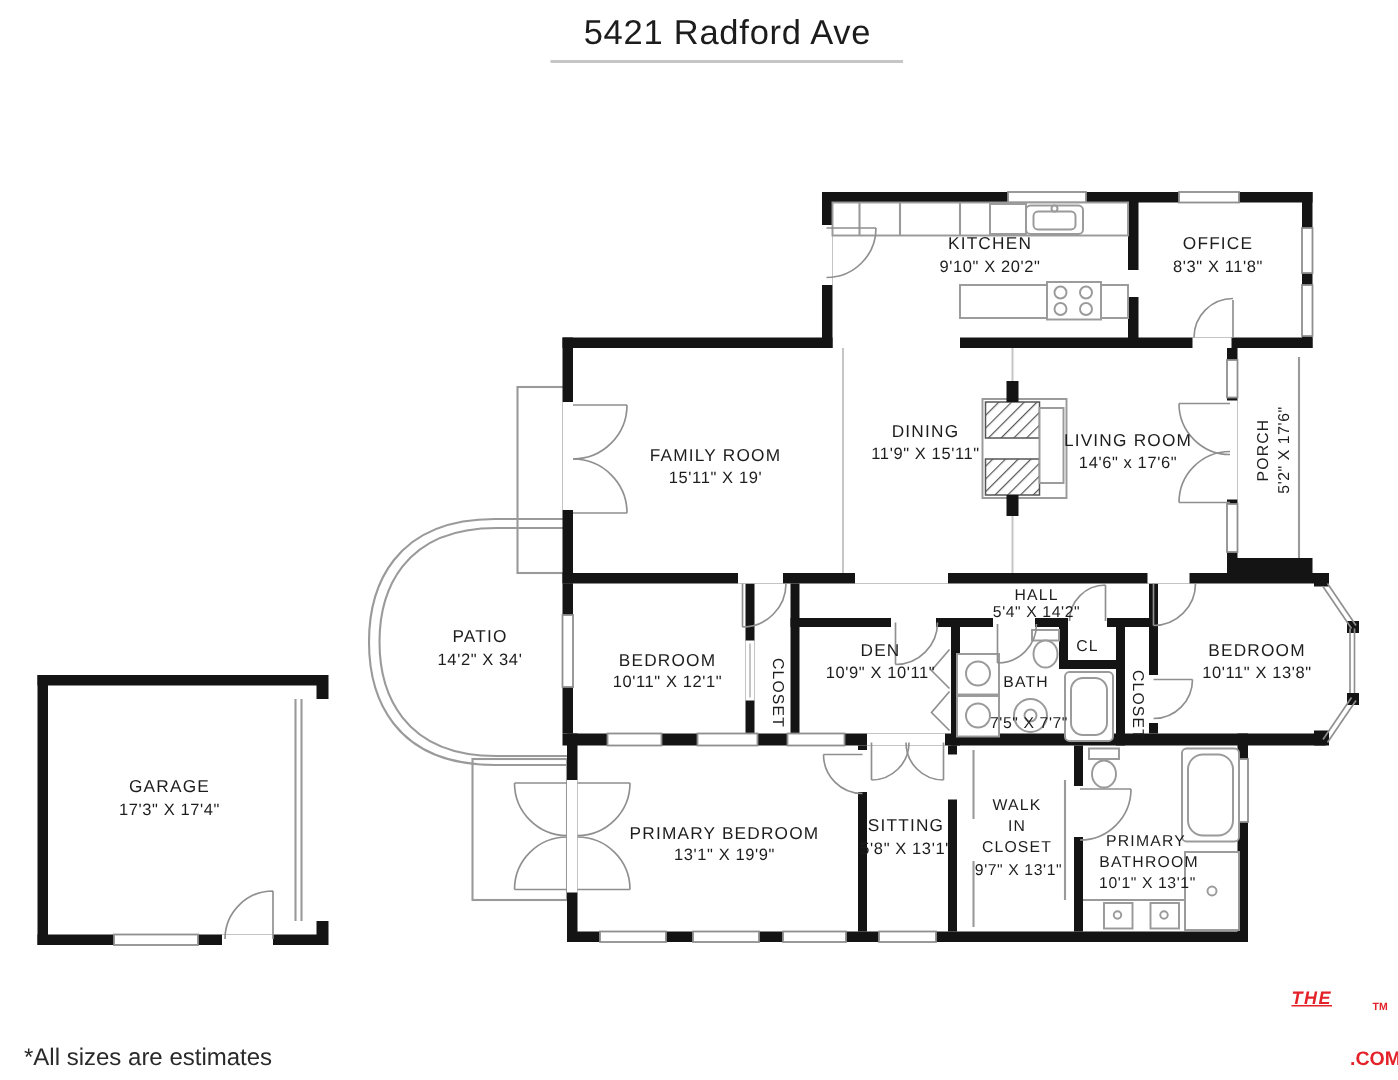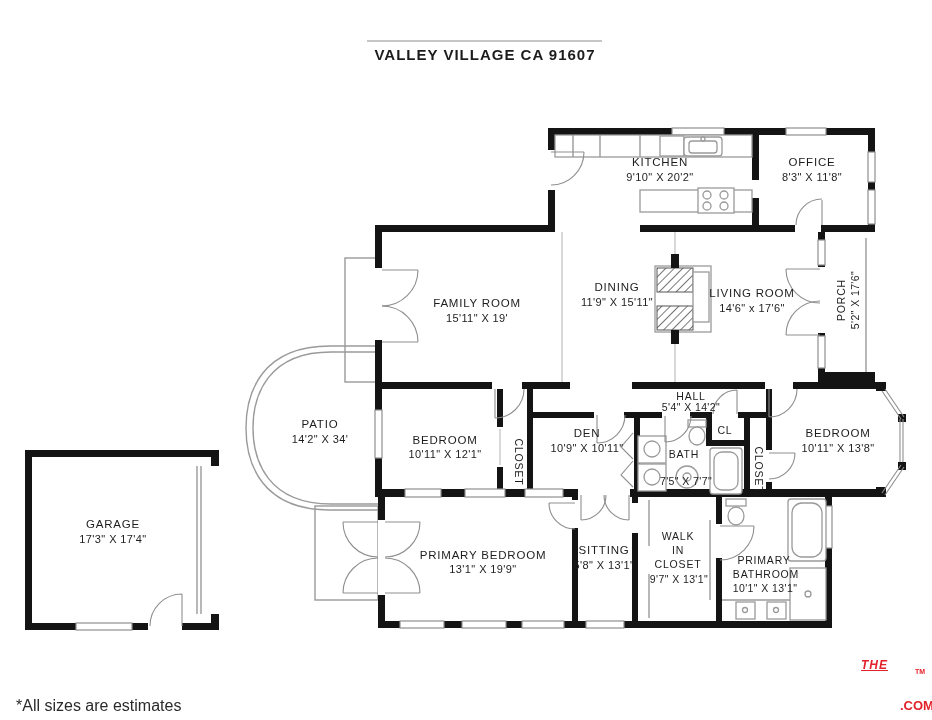--- a/index.html
+++ b/index.html
@@ -28,22 +28,22 @@
          letter-spacing:.8px;text-anchor:middle;}
   .rdims{font-family:"Liberation Sans",sans-serif;font-size:11px;fill:#1d1d1d;
          letter-spacing:.4px;text-anchor:middle;}
   .sm{font-size:10.5px;}
 </style>
 </head>
 <body>
 
 <div class="page">
 
+  <div class="title">5421 Radford Ave</div>
   <div class="title-rule"></div>
-  <div class="subtitle">VALLEY VILLAGE CA 91607</div>
 
   <svg width="932" height="720" viewBox="0 0 932 720" xmlns="http://www.w3.org/2000/svg">
     <defs>
       <pattern id="hatch" width="6" height="6" patternUnits="userSpaceOnUse" patternTransform="rotate(45)">
         <rect width="6" height="6" fill="#fff"></rect>
         <line x1="0" y1="0" x2="0" y2="6" stroke="#555" stroke-width="1.6"></line>
       </pattern>
     </defs>
 
     <g>

